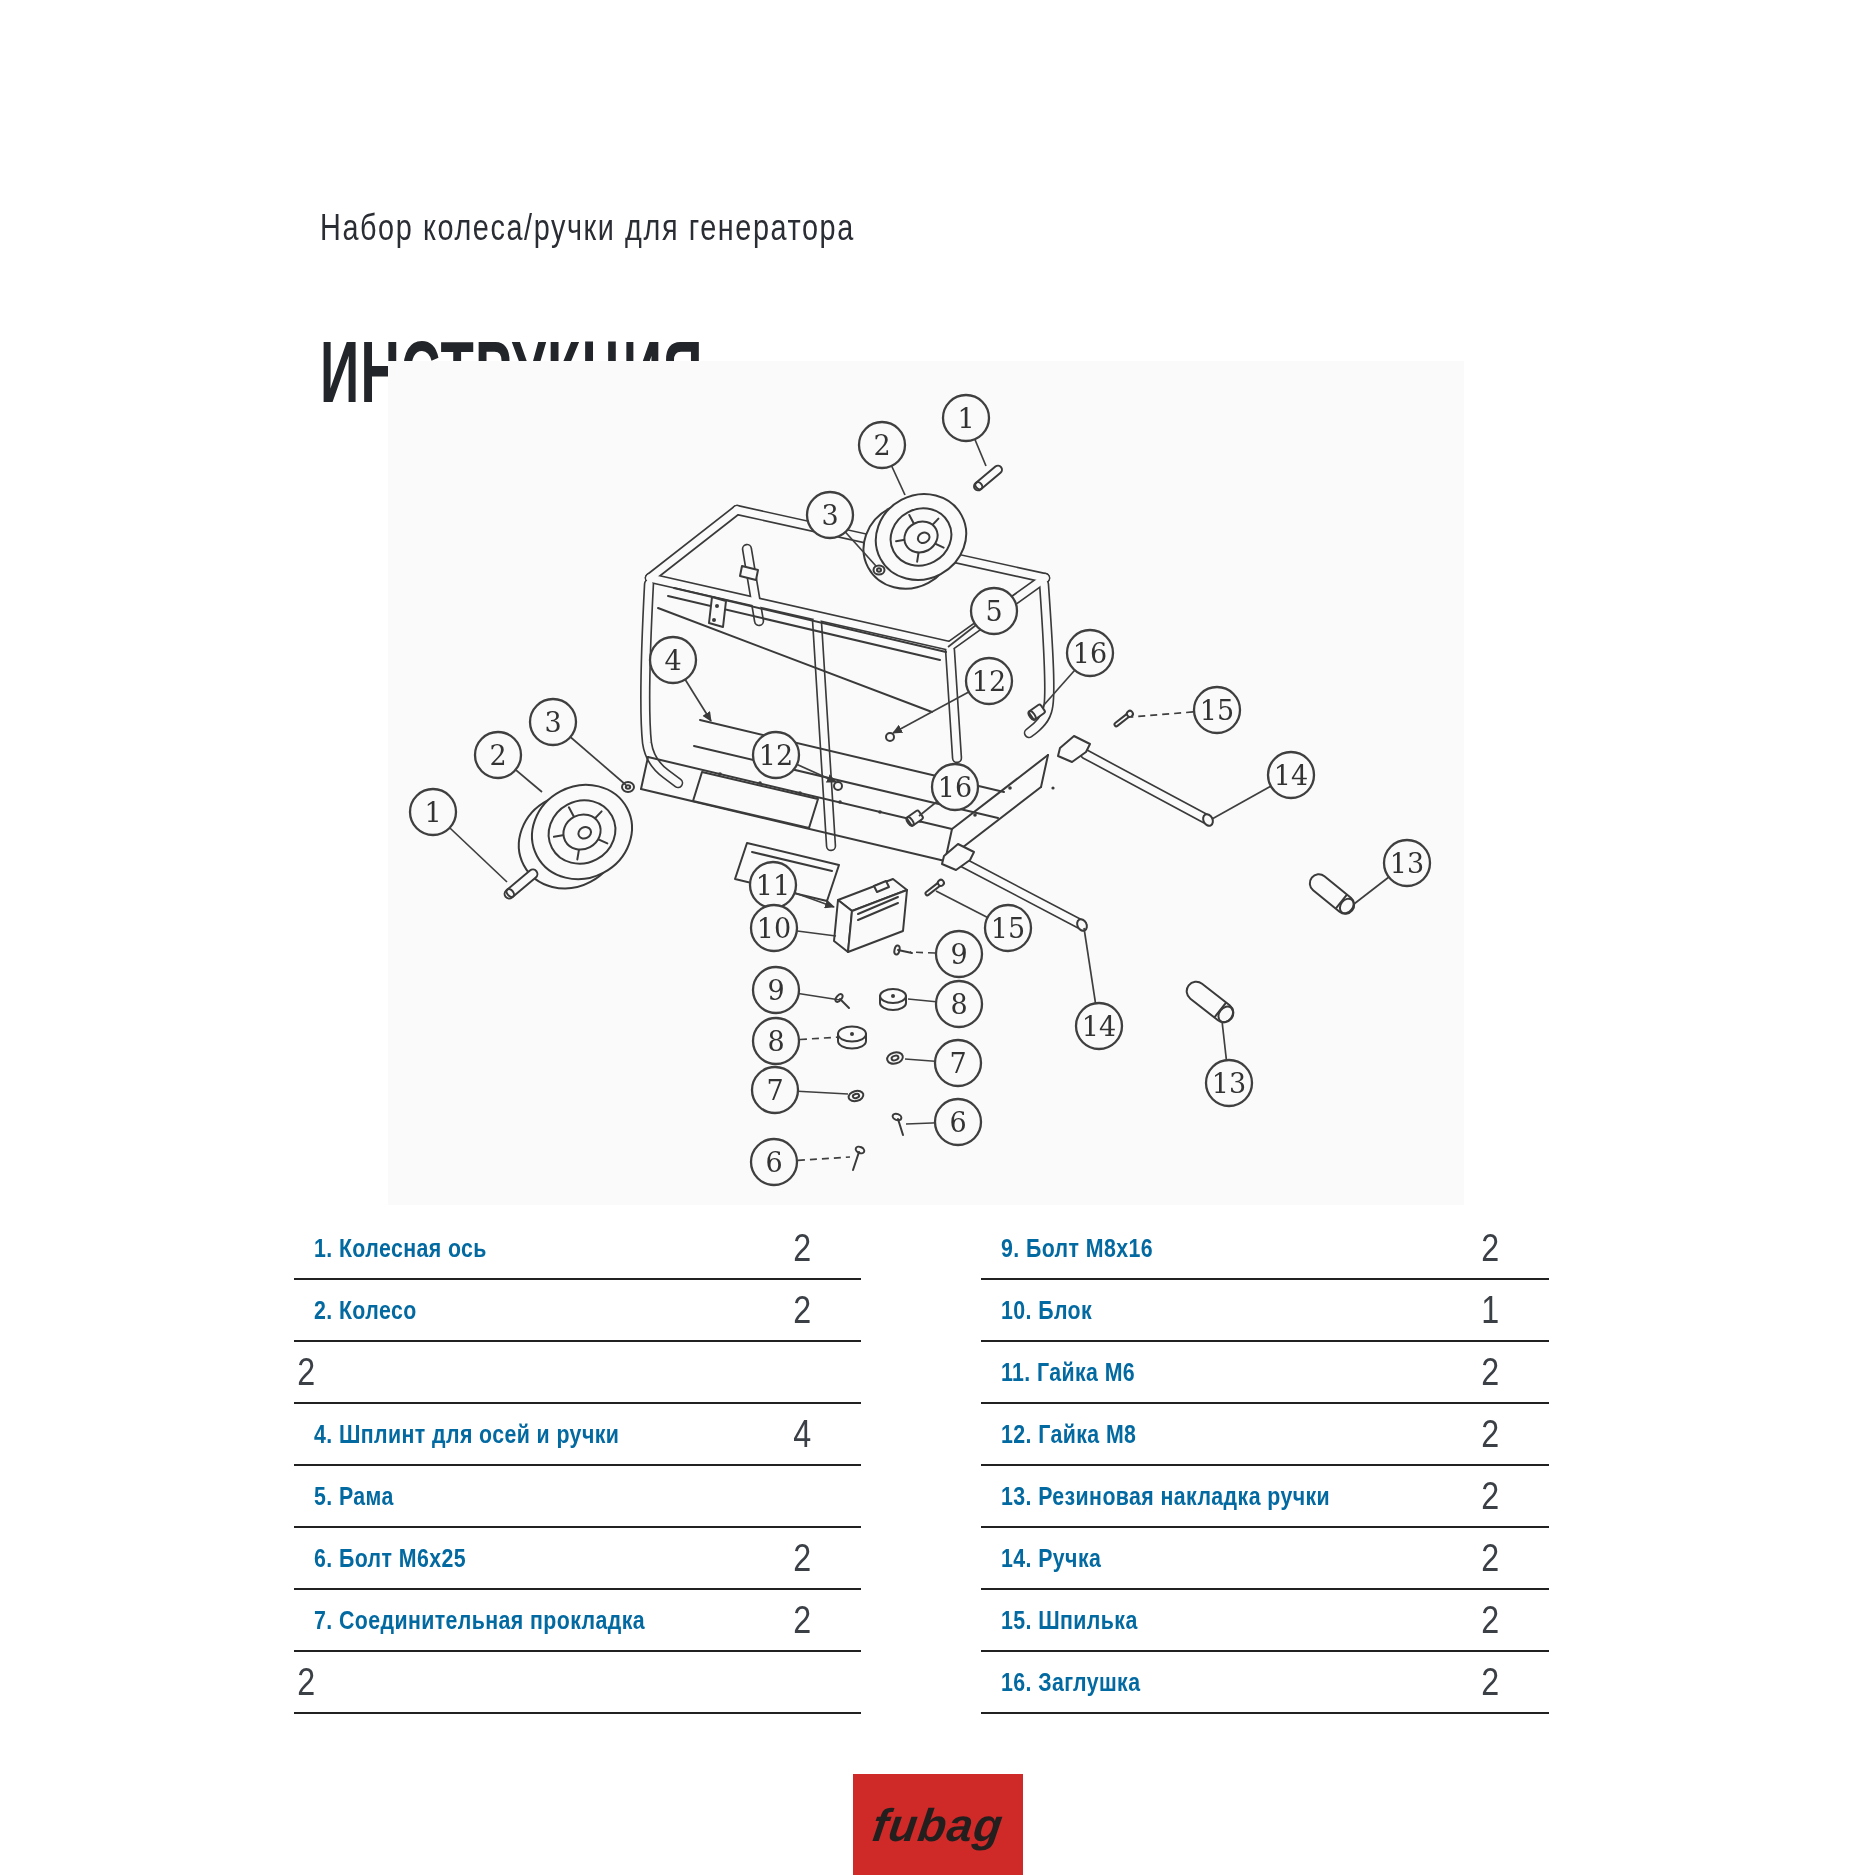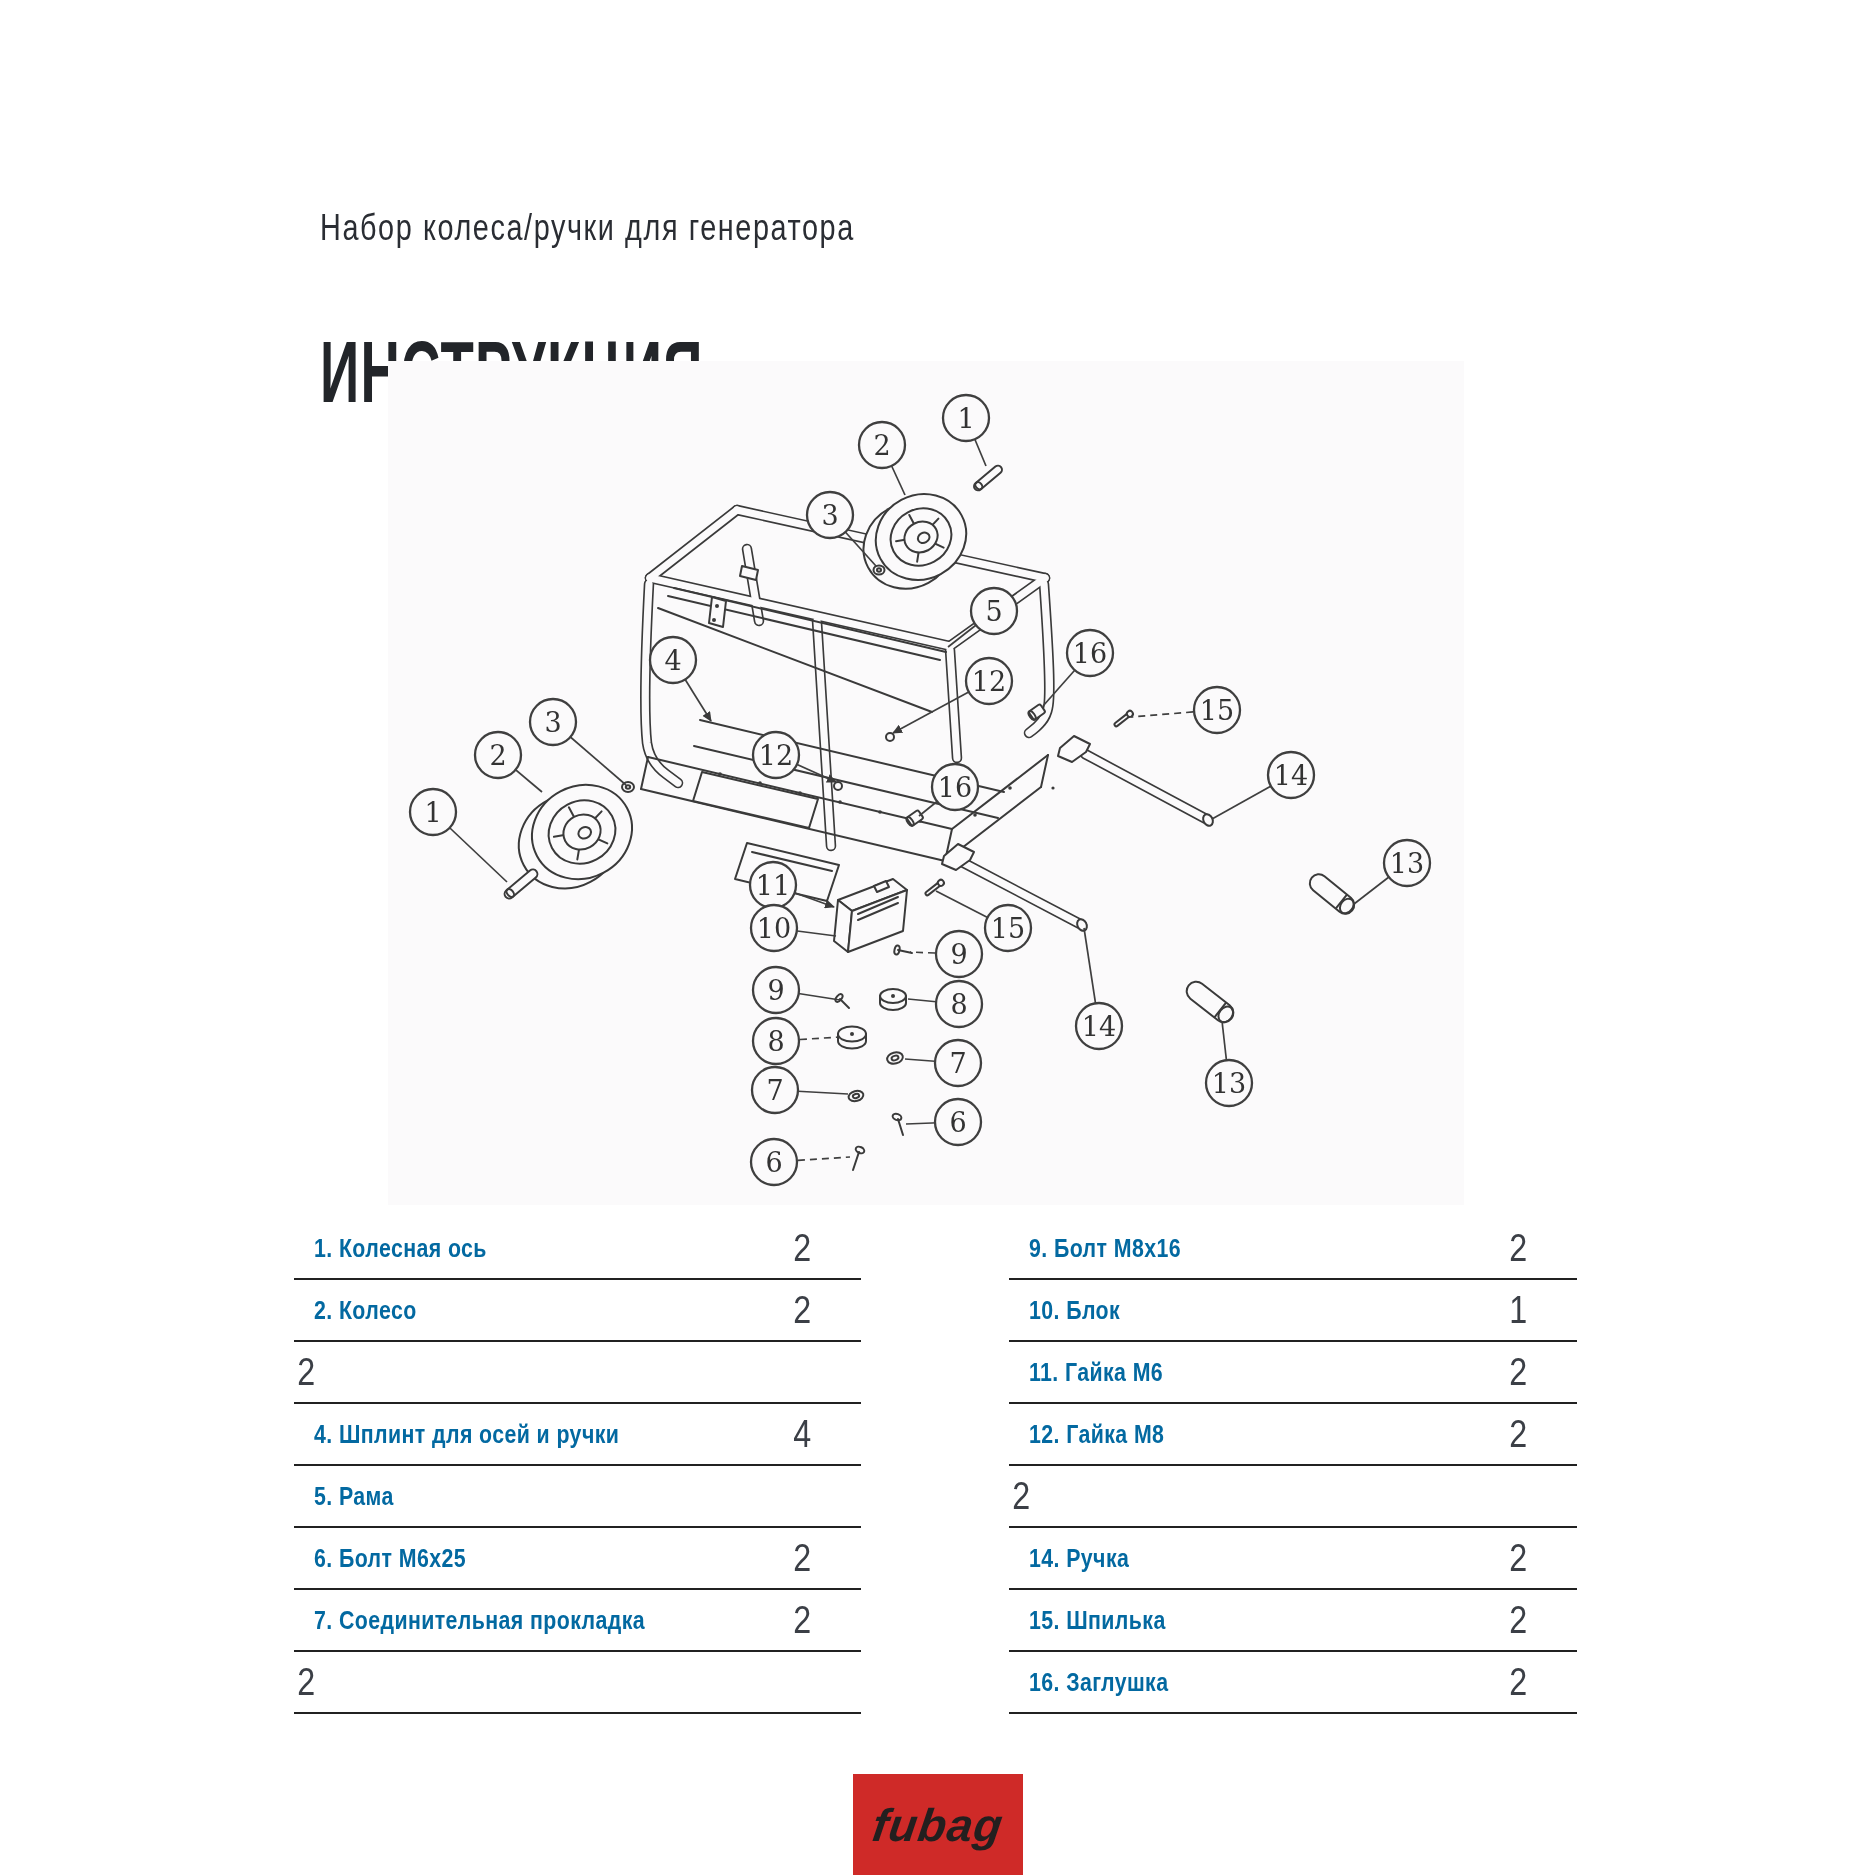--- a/index.html
+++ b/index.html
@@ -19,21 +19,21 @@
   .thin{fill:none;stroke:#3a3a3a;stroke-width:2;stroke-linecap:round;stroke-linejoin:round;}
   .thin-f{fill:#fbfafb;stroke:#3a3a3a;stroke-width:2;stroke-linejoin:round;}
   .dot{fill:#3a3a3a;}
   .callout-line{fill:none;stroke:#3f3f3f;stroke-width:1.7;}
   .callout-line.dash{stroke-dasharray:7 5;}
   .callout-circle{fill:#fbfafb;stroke:#3f3f3f;stroke-width:2.3;}
   .callout-num{font-family:"DejaVu Serif",serif;font-size:27px;fill:#333;text-anchor:middle;}
   
   .ptable{position:absolute;top:1218px;}
   .ptable.left{left:294px;width:567px;}
-  .ptable.right{left:1009px;width:568px;}
+  .ptable.right{left:981px;width:568px;}
   .prow{height:60px;border-bottom:2px solid #212121;display:flex;align-items:center;
         justify-content:space-between;}
   .plabel{padding-left:20px;font-size:26px;font-weight:700;color:#0369a1;white-space:nowrap;}
   .pqty{padding-right:50px;font-size:38px;font-weight:400;color:#3b3f46;}
   .plabel .cond{display:inline-block;transform:scaleX(.82);transform-origin:0 50%;letter-spacing:.5px;}
   .pqty .cond{display:inline-block;transform:scaleX(.85);transform-origin:100% 50%;}
   
   .logo{position:absolute;left:853px;top:1774px;width:170px;height:101px;
         display:flex;align-items:center;justify-content:center;}
   .logo span{font-style:italic;font-weight:700;font-size:46px;color:#231f1f;
@@ -439,20 +439,21 @@
       </div>
       <div class="prow">
         <span class="plabel"><span class="cond">11. Гайка M6</span></span>
         <span class="pqty"><span class="cond">2</span></span>
       </div>
       <div class="prow">
         <span class="plabel"><span class="cond">12. Гайка M8</span></span>
         <span class="pqty"><span class="cond">2</span></span>
       </div>
       <div class="prow">
+        <span class="plabel"><span class="cond">13. Резиновая накладка ручки</span></span>
         <span class="pqty"><span class="cond">2</span></span>
       </div>
       <div class="prow">
         <span class="plabel"><span class="cond">14. Ручка</span></span>
         <span class="pqty"><span class="cond">2</span></span>
       </div>
       <div class="prow">
         <span class="plabel"><span class="cond">15. Шпилька</span></span>
         <span class="pqty"><span class="cond">2</span></span>
       </div>

